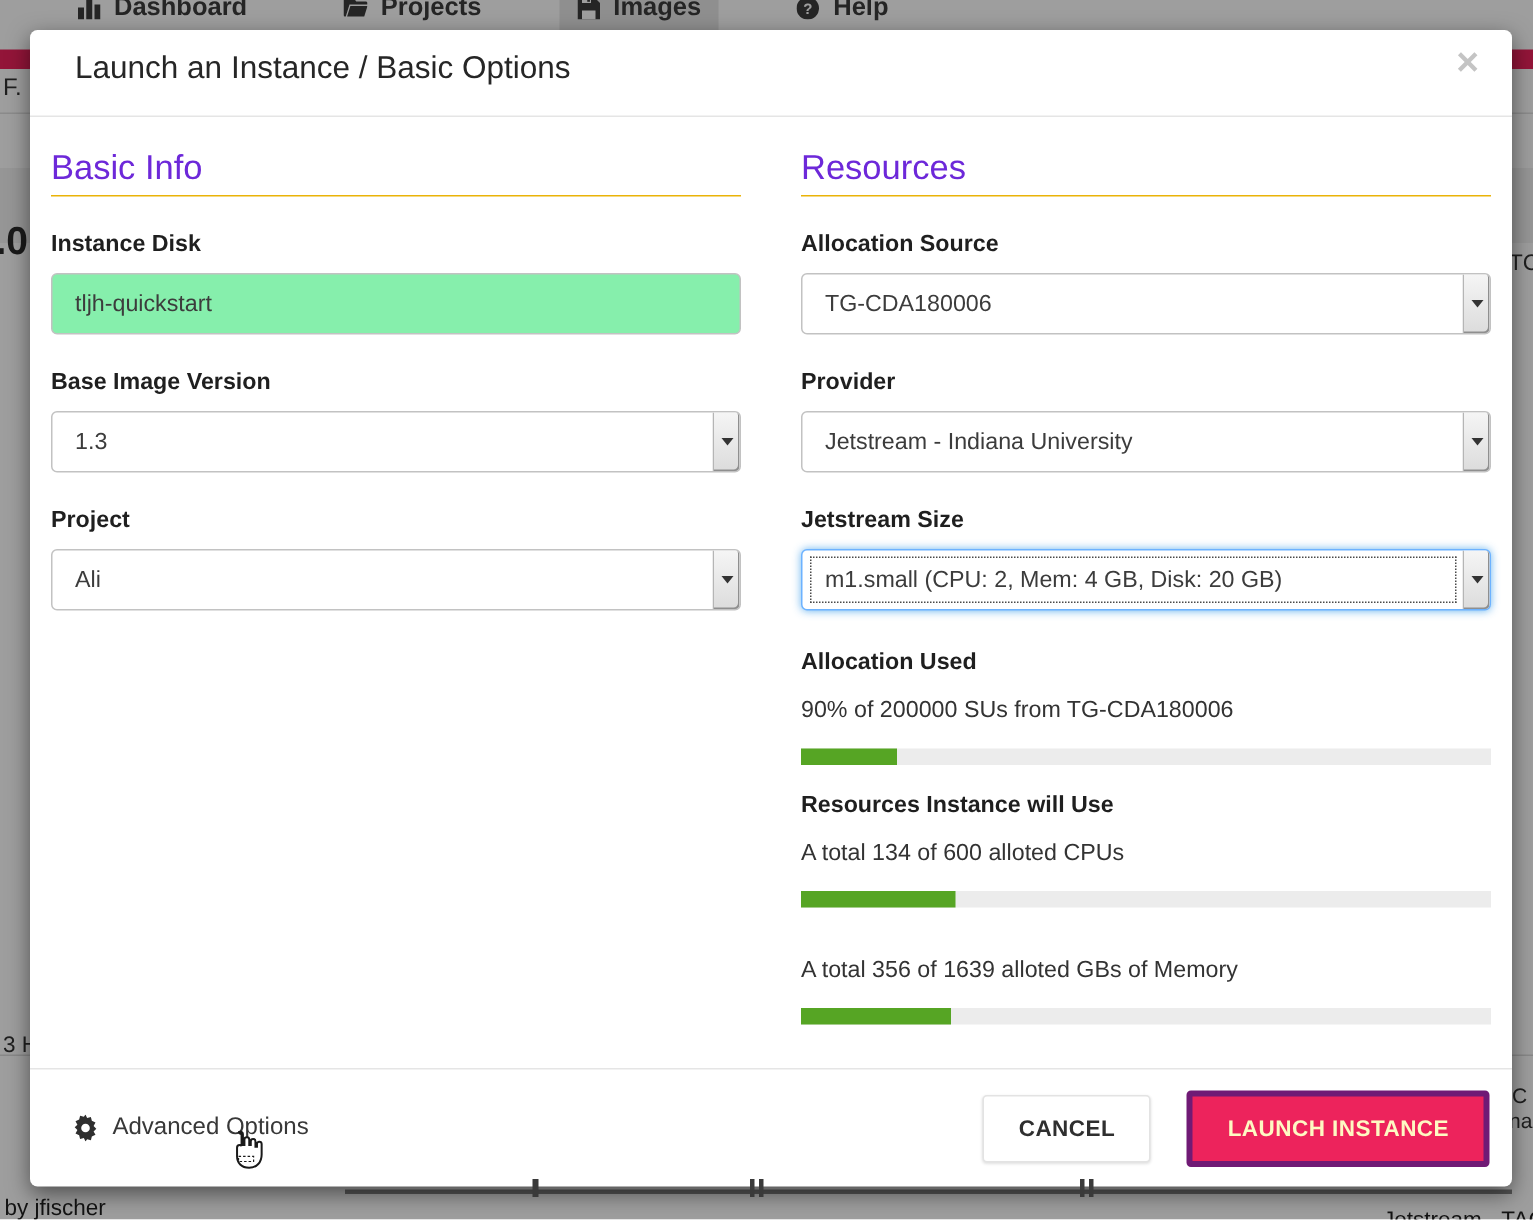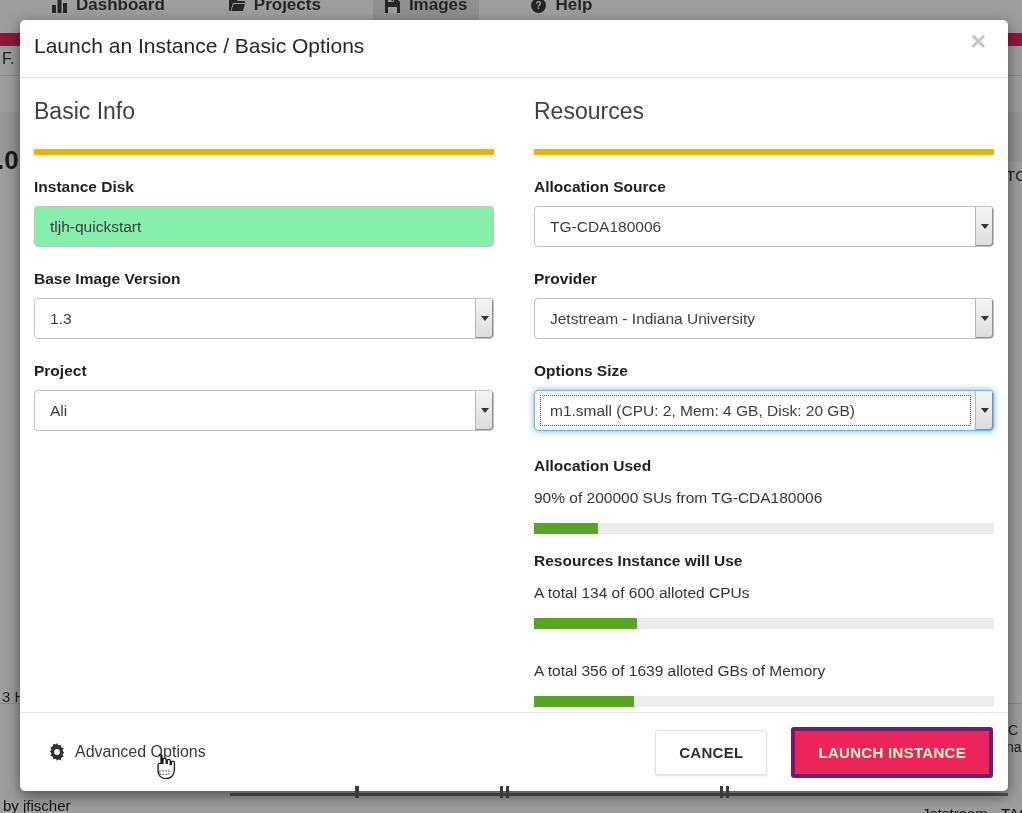--- a/index.html
+++ b/index.html
@@ -28,27 +28,27 @@
 
   
   .stub { position:absolute; background:#3a3a3a; z-index:20; }
   .smudge { position:absolute; left:230px; top:793px; width:778px; height:3px; background:#555; z-index:2; }
 
   .overlay { position:absolute; inset:0; background:rgba(0,0,0,0.38); z-index:1; }
 
   
   .modal { position:absolute; left:20px; top:20px; width:988px; height:771px; background:#fff;
            border-radius:5px; z-index:10; box-shadow:0 5px 15px rgba(0,0,0,.5); }
-  .modal-header { position:relative; padding:14px 14px 19px 14px; }
+  .modal-header { position:relative; padding:14px 14px 19px 14px;margin-left:16px; }
   .modal-title { font-size:21px; color:#262626; font-weight:400; }
   .modal-close { position:absolute; right:22px; top:8px; font-size:26px; font-weight:bold; color:#c4c4c4; line-height:1; cursor:pointer; }
   .modal-hr { border:none; border-top:1px solid #e5e5e5; }
   .modal-body { display:flex; gap:40px; padding:20px 14px 0 14px; }
   .col { flex:1; min-width:0; }
-  .col h2 { font-size:23px; font-weight:400; color:#404040; padding-bottom:24px; border-bottom:6px solid #eab308; margin-bottom:23px; }
+  .col h2 { font-size:23px; font-weight:400; color:#6d28d9; padding-bottom:5px; border-bottom:1px solid #eab308; margin-bottom:23px; }
 
   .group { margin-bottom:23px; }
   .group label { display:block; font-size:15.5px; font-weight:bold; color:#1f1f1f; margin-bottom:10px; }
   .text-input { width:100%; height:41px; border:1px solid #c2c2c2; border-radius:4px; padding:0 15px;
                 font-size:15.5px; color:#3c3c3c; font-family:inherit; background:#86efac; }
   .sel { position:relative; height:41px; border:1px solid #c2c2c2; border-radius:4px; background:#fff;
          display:flex; align-items:center; padding:0 26px 0 15px; font-size:15.5px; color:#3c3c3c; cursor:pointer; }
   .sel .caret-strip { position:absolute; right:0; top:0; bottom:0; width:18px; background:linear-gradient(#f5f5f5,#dcdcdc);
          border-left:1px solid #b5b5b5; border-radius:0 3px 3px 0; box-shadow:inset -1px -1px 0 #8f8f8f;
          display:flex; align-items:center; justify-content:center; }
@@ -187,21 +187,21 @@
 
       <div class="group">
         <label>Provider</label>
         <div class="sel">
           <span class="sel-value">Jetstream - Indiana University</span>
           <span class="caret-strip"></span>
         </div>
       </div>
 
       <div class="group" style="margin-bottom:0;">
-        <label>Options Size</label>
+        <label>Jetstream Size</label>
         <div class="sel focused">
           <span class="focus-ring"></span>
           <span class="sel-value">m1.small (CPU: 2, Mem: 4 GB, Disk: 20 GB)</span>
           <span class="caret-strip"></span>
         </div>
       </div>
 
       <div class="usage-head">Allocation Used</div>
       <div class="usage-text">90% of 200000 SUs from TG-CDA180006</div>
       <div class="progress">

